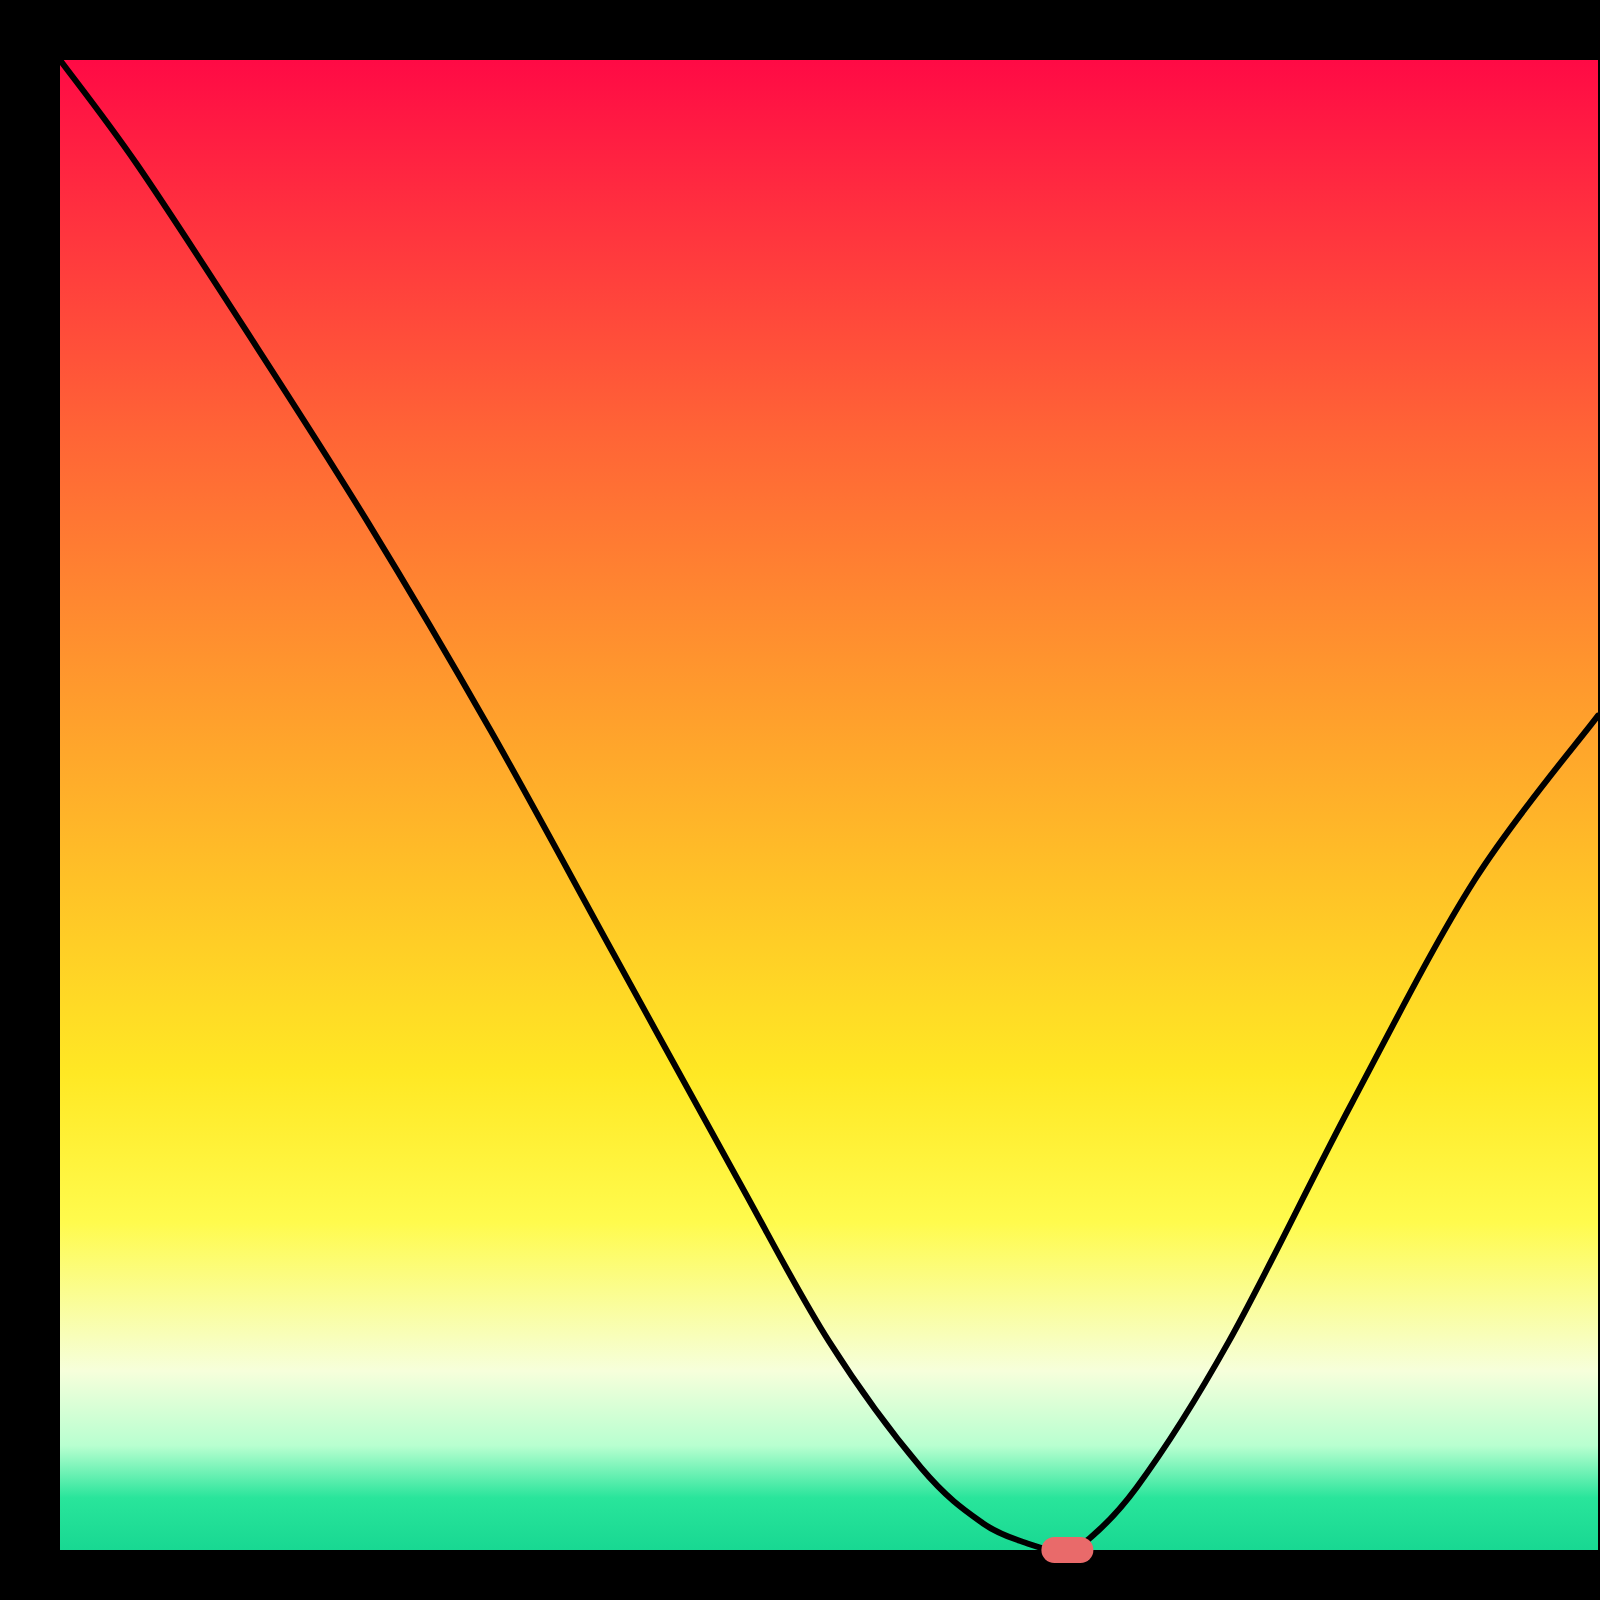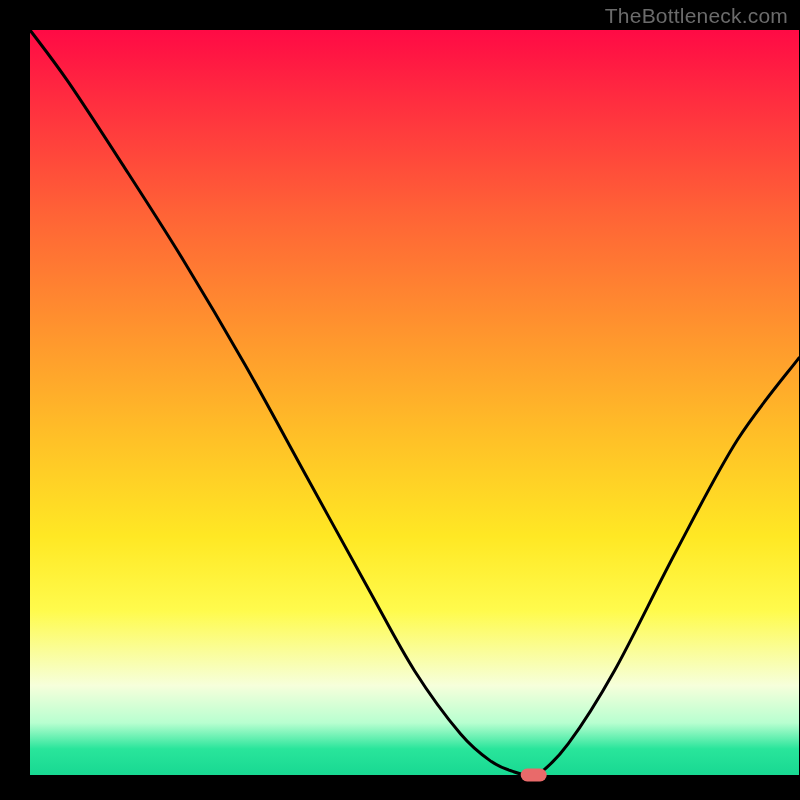--- a/index.html
+++ b/index.html
@@ -30,21 +30,20 @@
   svg {
     position: absolute;
     left: 0;
     top: 0;
   }
 </style>
 </head>
 <body>
 
 <div class="frame">
-  <div class="watermark">TheBottleneck.com</div>
   <svg id="plot" width="800" height="800" viewBox="0 0 800 800">
       <defs>
         <linearGradient id="bg-grad" x1="0" y1="0" x2="0" y2="1">
           <stop offset="0%" stop-color="#ff0a45"></stop>
           <stop offset="10%" stop-color="#ff2f3f"></stop>
           <stop offset="25%" stop-color="#ff6436"></stop>
           <stop offset="40%" stop-color="#ff932e"></stop>
           <stop offset="55.00000000000001%" stop-color="#ffc127"></stop>
           <stop offset="68%" stop-color="#ffe824"></stop>
           <stop offset="78%" stop-color="#fffb4d"></stop>

